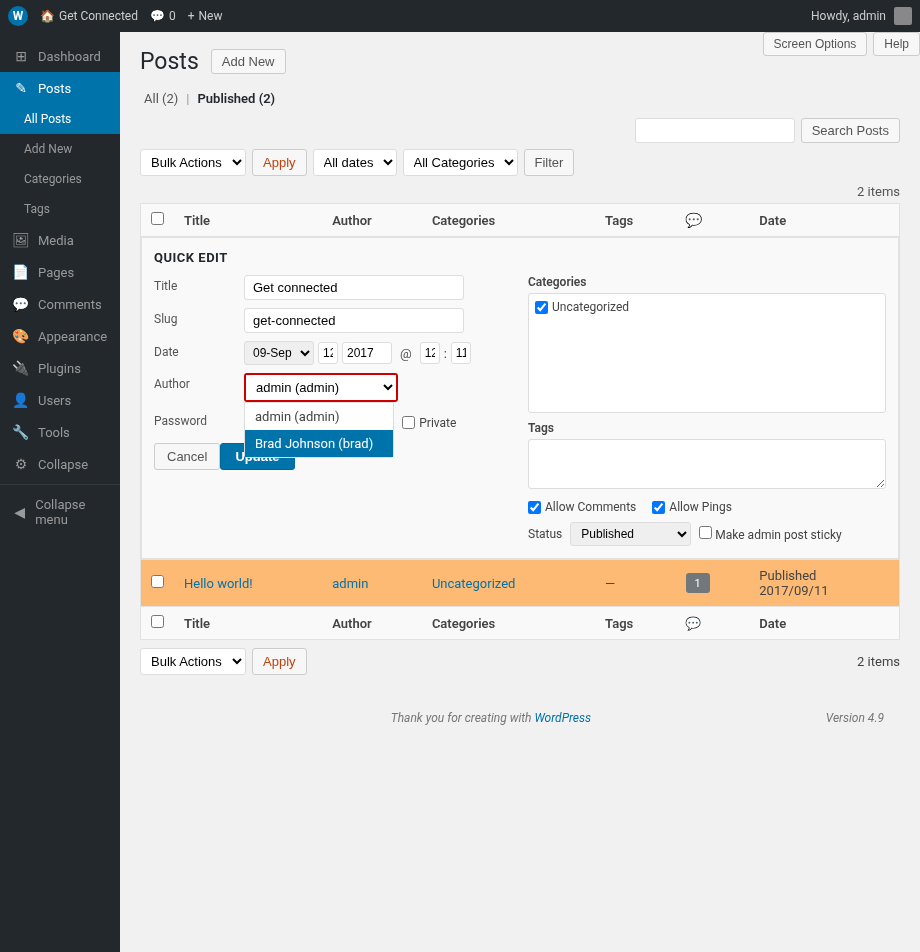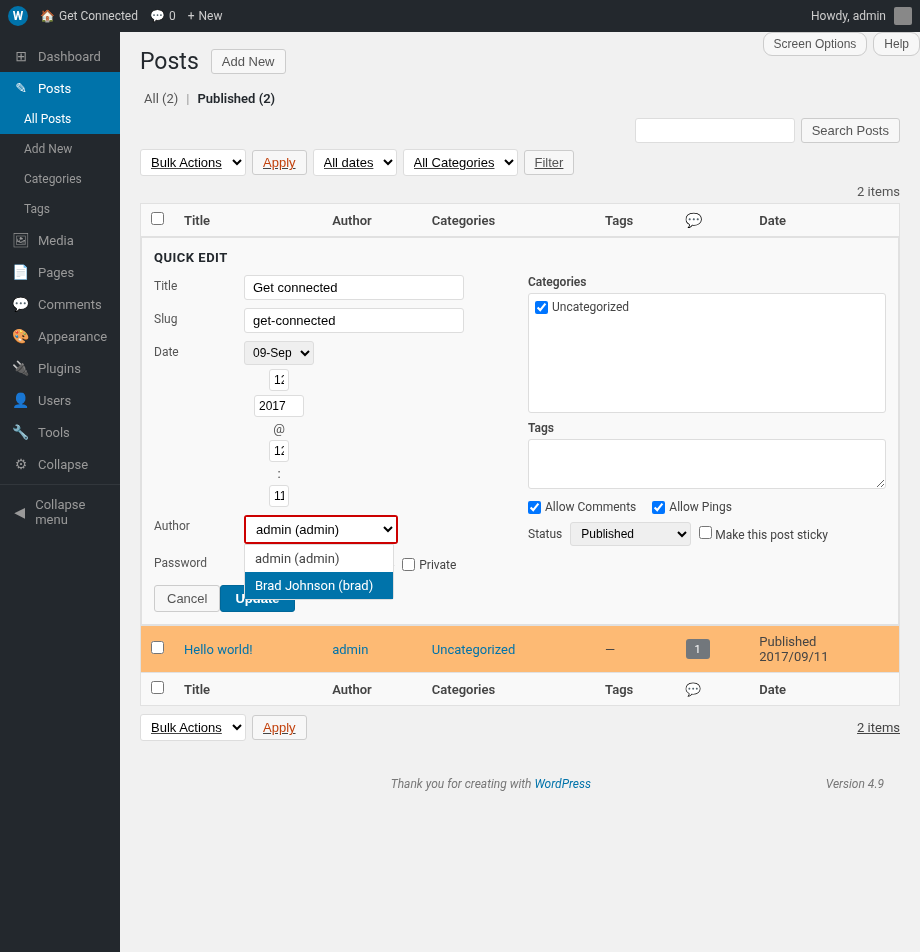--- a/index.html
+++ b/index.html
@@ -90,21 +90,21 @@
       border: 1px solid #ccc;
       border-radius: 3px;
       padding: 4px 10px;
       font-size: 13px;
       cursor: pointer;
       color: #555;
     }
     .top-btn {
       background: #f7f7f7;
       border: 1px solid #ccc;
-      border-radius: 9px;
+      border-radius: 3px;
       padding: 4px 10px;
       font-size: 12px;
       cursor: pointer;
       color: #555;
     }
 
     
     .tabs {
       display: flex;
       gap: 0;
@@ -117,24 +117,22 @@
       text-decoration: none;
       padding: 4px 4px;
       cursor: pointer;
     }
     .tab-link.active { color: #23282d; font-weight: 600; }
     .tab-sep { color: #999; margin: 0 4px; }
 
     
     .toolbar {
       display: flex;
-      align-items: center;
       gap: 6px;
       margin-bottom: 8px;
-      text-decoration: underline;
     }
     .toolbar select {
       padding: 4px 6px;
       border: 1px solid #ddd;
       border-radius: 3px;
       background: #fff;
       font-size: 13px;
     }
     .btn-apply {
       background: #f7f7f7;
@@ -573,21 +571,21 @@
                     <input type="text" class="quick-edit-input" value="Get connected" style="max-width: 220px;">
                   </div>
 
                   <div class="quick-edit-row">
                     <span class="quick-edit-label">Slug</span>
                     <input type="text" class="quick-edit-input" value="get-connected" style="max-width: 220px;">
                   </div>
 
                   <div class="quick-edit-row">
                     <span class="quick-edit-label">Date</span>
-                    <div style="display:flex;align-items:center;gap:4px;flex-direction:column;">
+                    <div style="display:flex;align-items:center;gap:4px;">
                       <select class="date-select">
                         <option>09-Sep</option>
                       </select>
                       <input type="text" class="date-input" value="12" style="">
                       <input type="text" class="date-input" value="2017" style="width: 50px;">
                       <span class="date-at">@</span>
                       <input type="text" class="date-input" value="12" style="">
                       <span>:</span>
                       <input type="text" class="date-input" value="11" style="">
                     </div>
@@ -656,21 +654,21 @@
 
                   <div class="status-row">
                     <span>Status</span>
                     <select class="status-select">
                       <option>Published</option>
                       <option>Draft</option>
                       <option>Pending Review</option>
                     </select>
                     <label>
                       <input type="checkbox" style="">
-                      <span>Make this post sticky</span>
+                      <span>Make admin post sticky</span>
                     </label>
                   </div>
                 </div>
               </div>
             </div>
           </td>
         </tr>
 
         <tr style="background:#fdba74;">
           <td class="cb-col">

